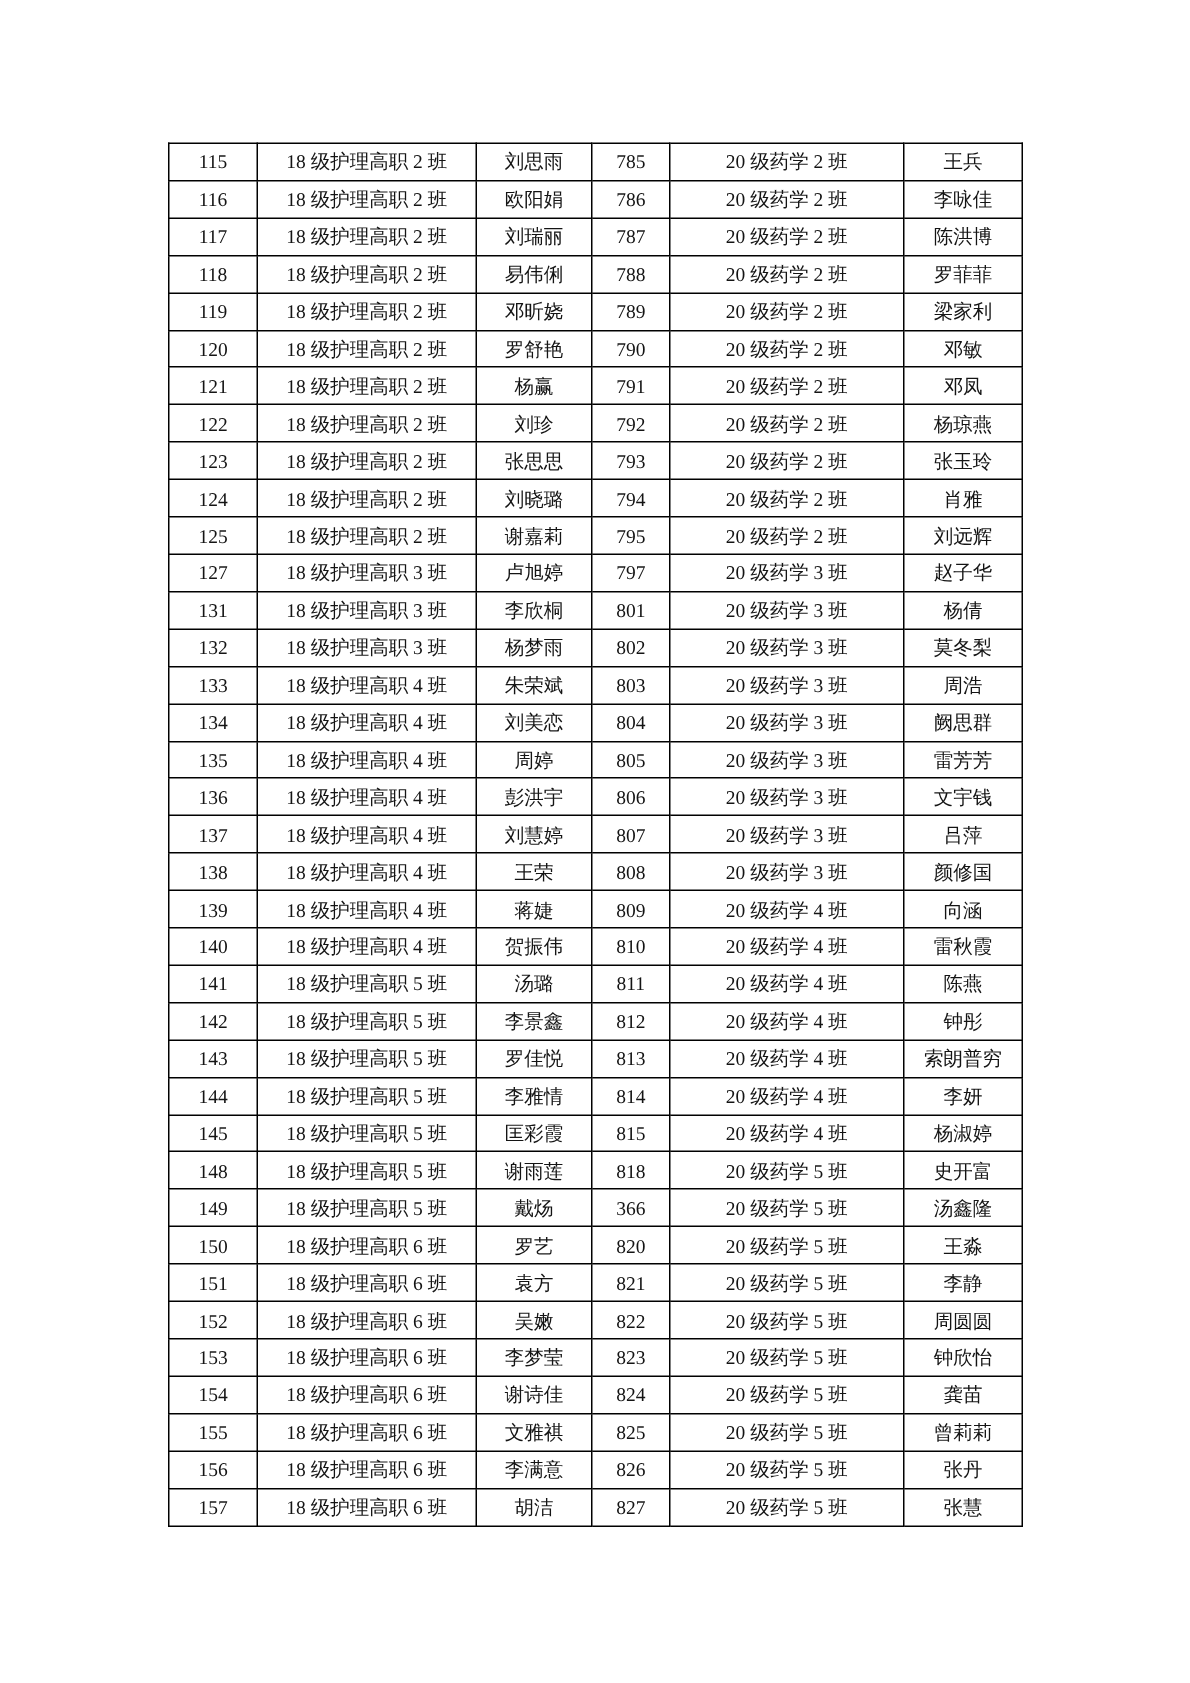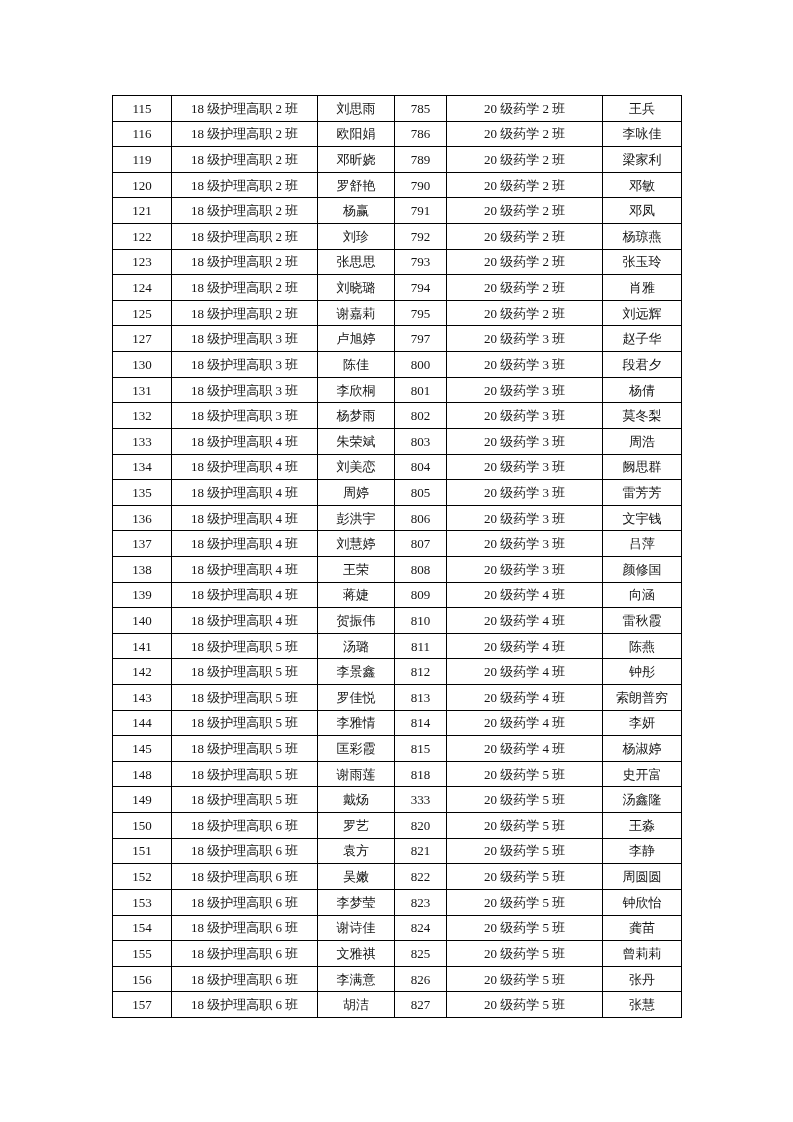--- a/index.html
+++ b/index.html
@@ -62,20 +62,36 @@
         </tr>
         <tr>
           <td>116</td>
           <td>18 级护理高职 2 班</td>
           <td>欧阳娟</td>
           <td>786</td>
           <td>20 级药学 2 班</td>
           <td>李咏佳</td>
         </tr>
         <tr>
+          <td>117</td>
+          <td>18 级护理高职 2 班</td>
+          <td>刘瑞丽</td>
+          <td>787</td>
+          <td>20 级药学 2 班</td>
+          <td>陈洪博</td>
+        </tr>
+        <tr>
+          <td>118</td>
+          <td>18 级护理高职 2 班</td>
+          <td>易伟俐</td>
+          <td>788</td>
+          <td>20 级药学 2 班</td>
+          <td>罗菲菲</td>
+        </tr>
+        <tr>
           <td>119</td>
           <td>18 级护理高职 2 班</td>
           <td>邓昕娆</td>
           <td>789</td>
           <td>20 级药学 2 班</td>
           <td>梁家利</td>
         </tr>
         <tr>
           <td>120</td>
           <td>18 级护理高职 2 班</td>
@@ -126,28 +142,20 @@
         </tr>
         <tr>
           <td>127</td>
           <td>18 级护理高职 3 班</td>
           <td>卢旭婷</td>
           <td>797</td>
           <td>20 级药学 3 班</td>
           <td>赵子华</td>
         </tr>
         <tr>
-          <td>130</td>
-          <td>18 级护理高职 3 班</td>
-          <td>陈佳</td>
-          <td>800</td>
-          <td>20 级药学 3 班</td>
-          <td>段君夕</td>
-        </tr>
-        <tr>
           <td>131</td>
           <td>18 级护理高职 3 班</td>
           <td>李欣桐</td>
           <td>801</td>
           <td>20 级药学 3 班</td>
           <td>杨倩</td>
         </tr>
         <tr>
           <td>132</td>
           <td>18 级护理高职 3 班</td>
@@ -265,21 +273,21 @@
           <td>18 级护理高职 5 班</td>
           <td>谢雨莲</td>
           <td>818</td>
           <td>20 级药学 5 班</td>
           <td>史开富</td>
         </tr>
         <tr>
           <td>149</td>
           <td>18 级护理高职 5 班</td>
           <td>戴炀</td>
-          <td>333</td>
+          <td>366</td>
           <td>20 级药学 5 班</td>
           <td>汤鑫隆</td>
         </tr>
         <tr>
           <td>150</td>
           <td>18 级护理高职 6 班</td>
           <td>罗艺</td>
           <td>820</td>
           <td>20 级药学 5 班</td>
           <td>王淼</td>

